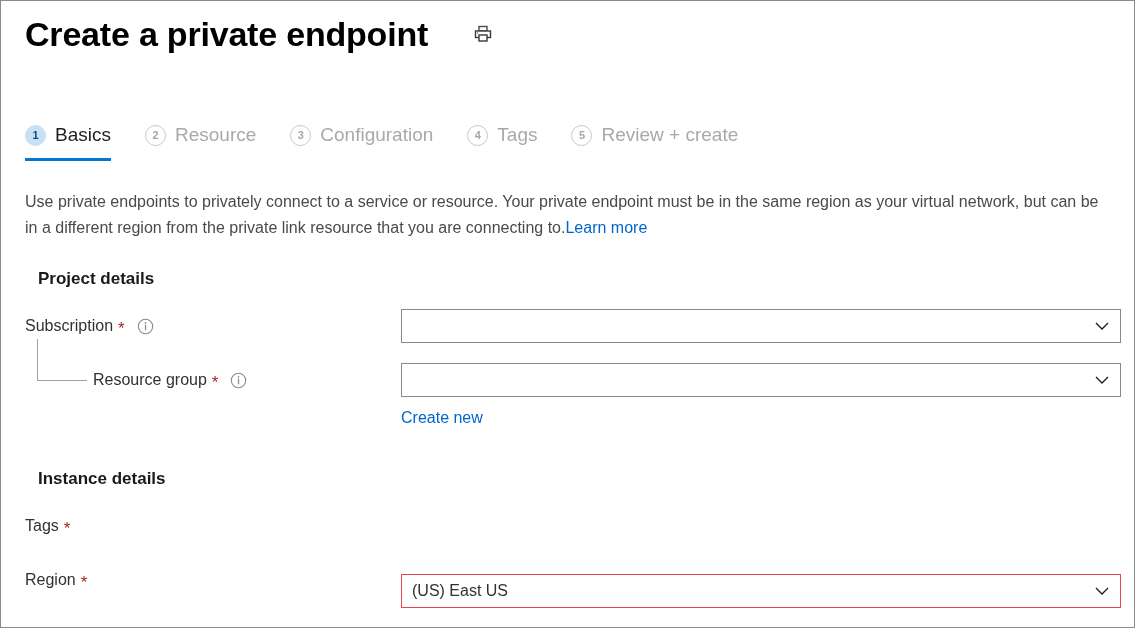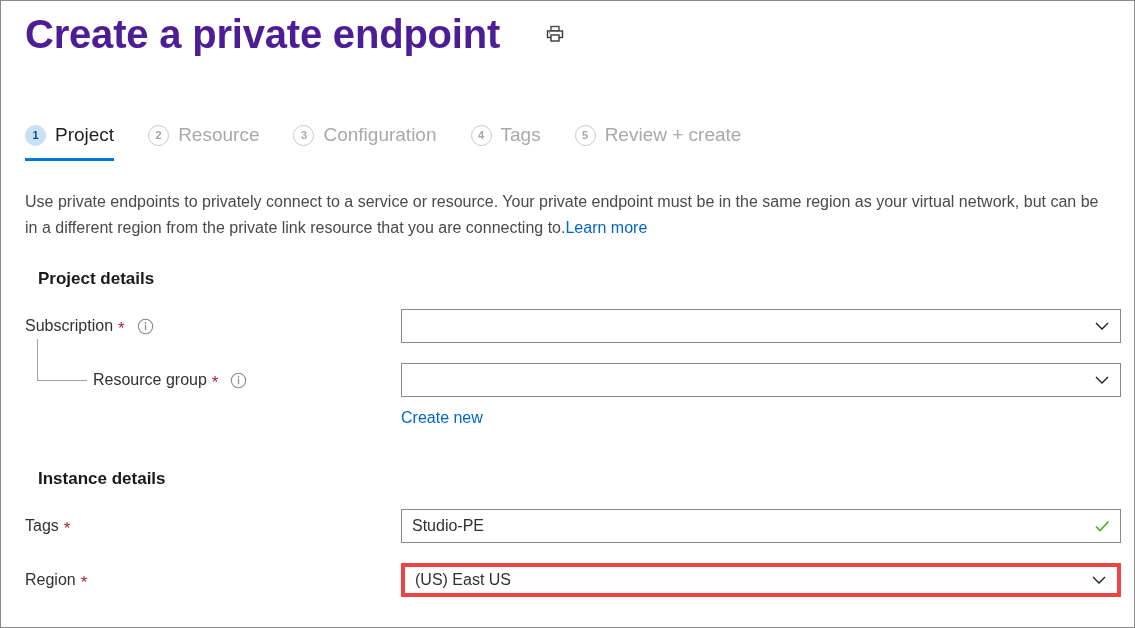--- a/index.html
+++ b/index.html
@@ -22,23 +22,23 @@
   }
 
   
   .title-row {
     display: flex;
     align-items: center;
     padding: 10px 0 0 24px;
     height: 56px;
   }
   .page-title {
-    font-size: 40px;
+    font-size: 34px;
     font-weight: 600;
-    color: #4c1d95;
+    color: #000000;
     letter-spacing: -0.2px;
     line-height: 38px;
   }
   .print-btn {
     margin-left: 42px;
     width: 26px;
     height: 26px;
     display: flex;
     align-items: center;
     justify-content: center;
@@ -178,21 +178,21 @@
     height: 34px;
     background: #ffffff;
     border: 1px solid #8a8886;
     display: flex;
     align-items: center;
     padding: 0 34px 0 10px;
     font-size: 16px;
     color: #323130;
     cursor: pointer;
   }
-  .field.focused { border: 4px solid #ef4444; }
+  .field.focused { border: 1px solid #ef4444; margin-top: 11px; }
   .field-value { line-height: 20px; white-space: nowrap; overflow: hidden; }
   .field-adornment {
     position: absolute;
     right: 8px;
     top: 50%;
     transform: translateY(-50%);
     display: flex;
     align-items: center;
     pointer-events: none;
   }
@@ -220,21 +220,21 @@
         <rect x="6" y="11" width="8" height="6" fill="#ffffff" stroke="#3a3a3a" stroke-width="1.4"></rect>
         <circle cx="4.6" cy="9" r="0.75" fill="#6b6b8a"></circle>
       </svg>
     </button>
   </div>
 
   <div class="tabs">
 
     <button class="tab active">
       <span class="tab-badge">1</span>
-      <span class="tab-label">Project</span>
+      <span class="tab-label">Basics</span>
     </button>
 
     <button class="tab inactive">
       <span class="tab-badge">2</span>
       <span class="tab-label">Resource</span>
     </button>
 
     <button class="tab inactive">
       <span class="tab-badge">3</span>
       <span class="tab-label">Configuration</span>
@@ -306,30 +306,20 @@
     </div>
   </div>
 
   <h2 class="section-head" style="margin-top:42px;">Instance details</h2>
 
   <div class="form-row">
     <div class="form-label">
       <span>Tags</span>
       <span class="req">*</span>
     </div>
-    <div class="field-wrap">
-      <div class="field">
-        <span class="field-value">Studio-PE</span>
-        <span class="field-adornment">
-          <svg width="20" height="20" viewBox="0 0 20 20">
-            <path d="M4 10.5 L8 14.5 L16.5 5.5" fill="none" stroke="#4caf1e" stroke-width="1.6"></path>
-          </svg>
-        </span>
-      </div>
-    </div>
   </div>
 
   <div class="form-row">
     <div class="form-label">
       <span>Region</span>
       <span class="req">*</span>
     </div>
     <div class="field-wrap">
       <div class="field focused">
         <span class="field-value">(US) East US</span>

